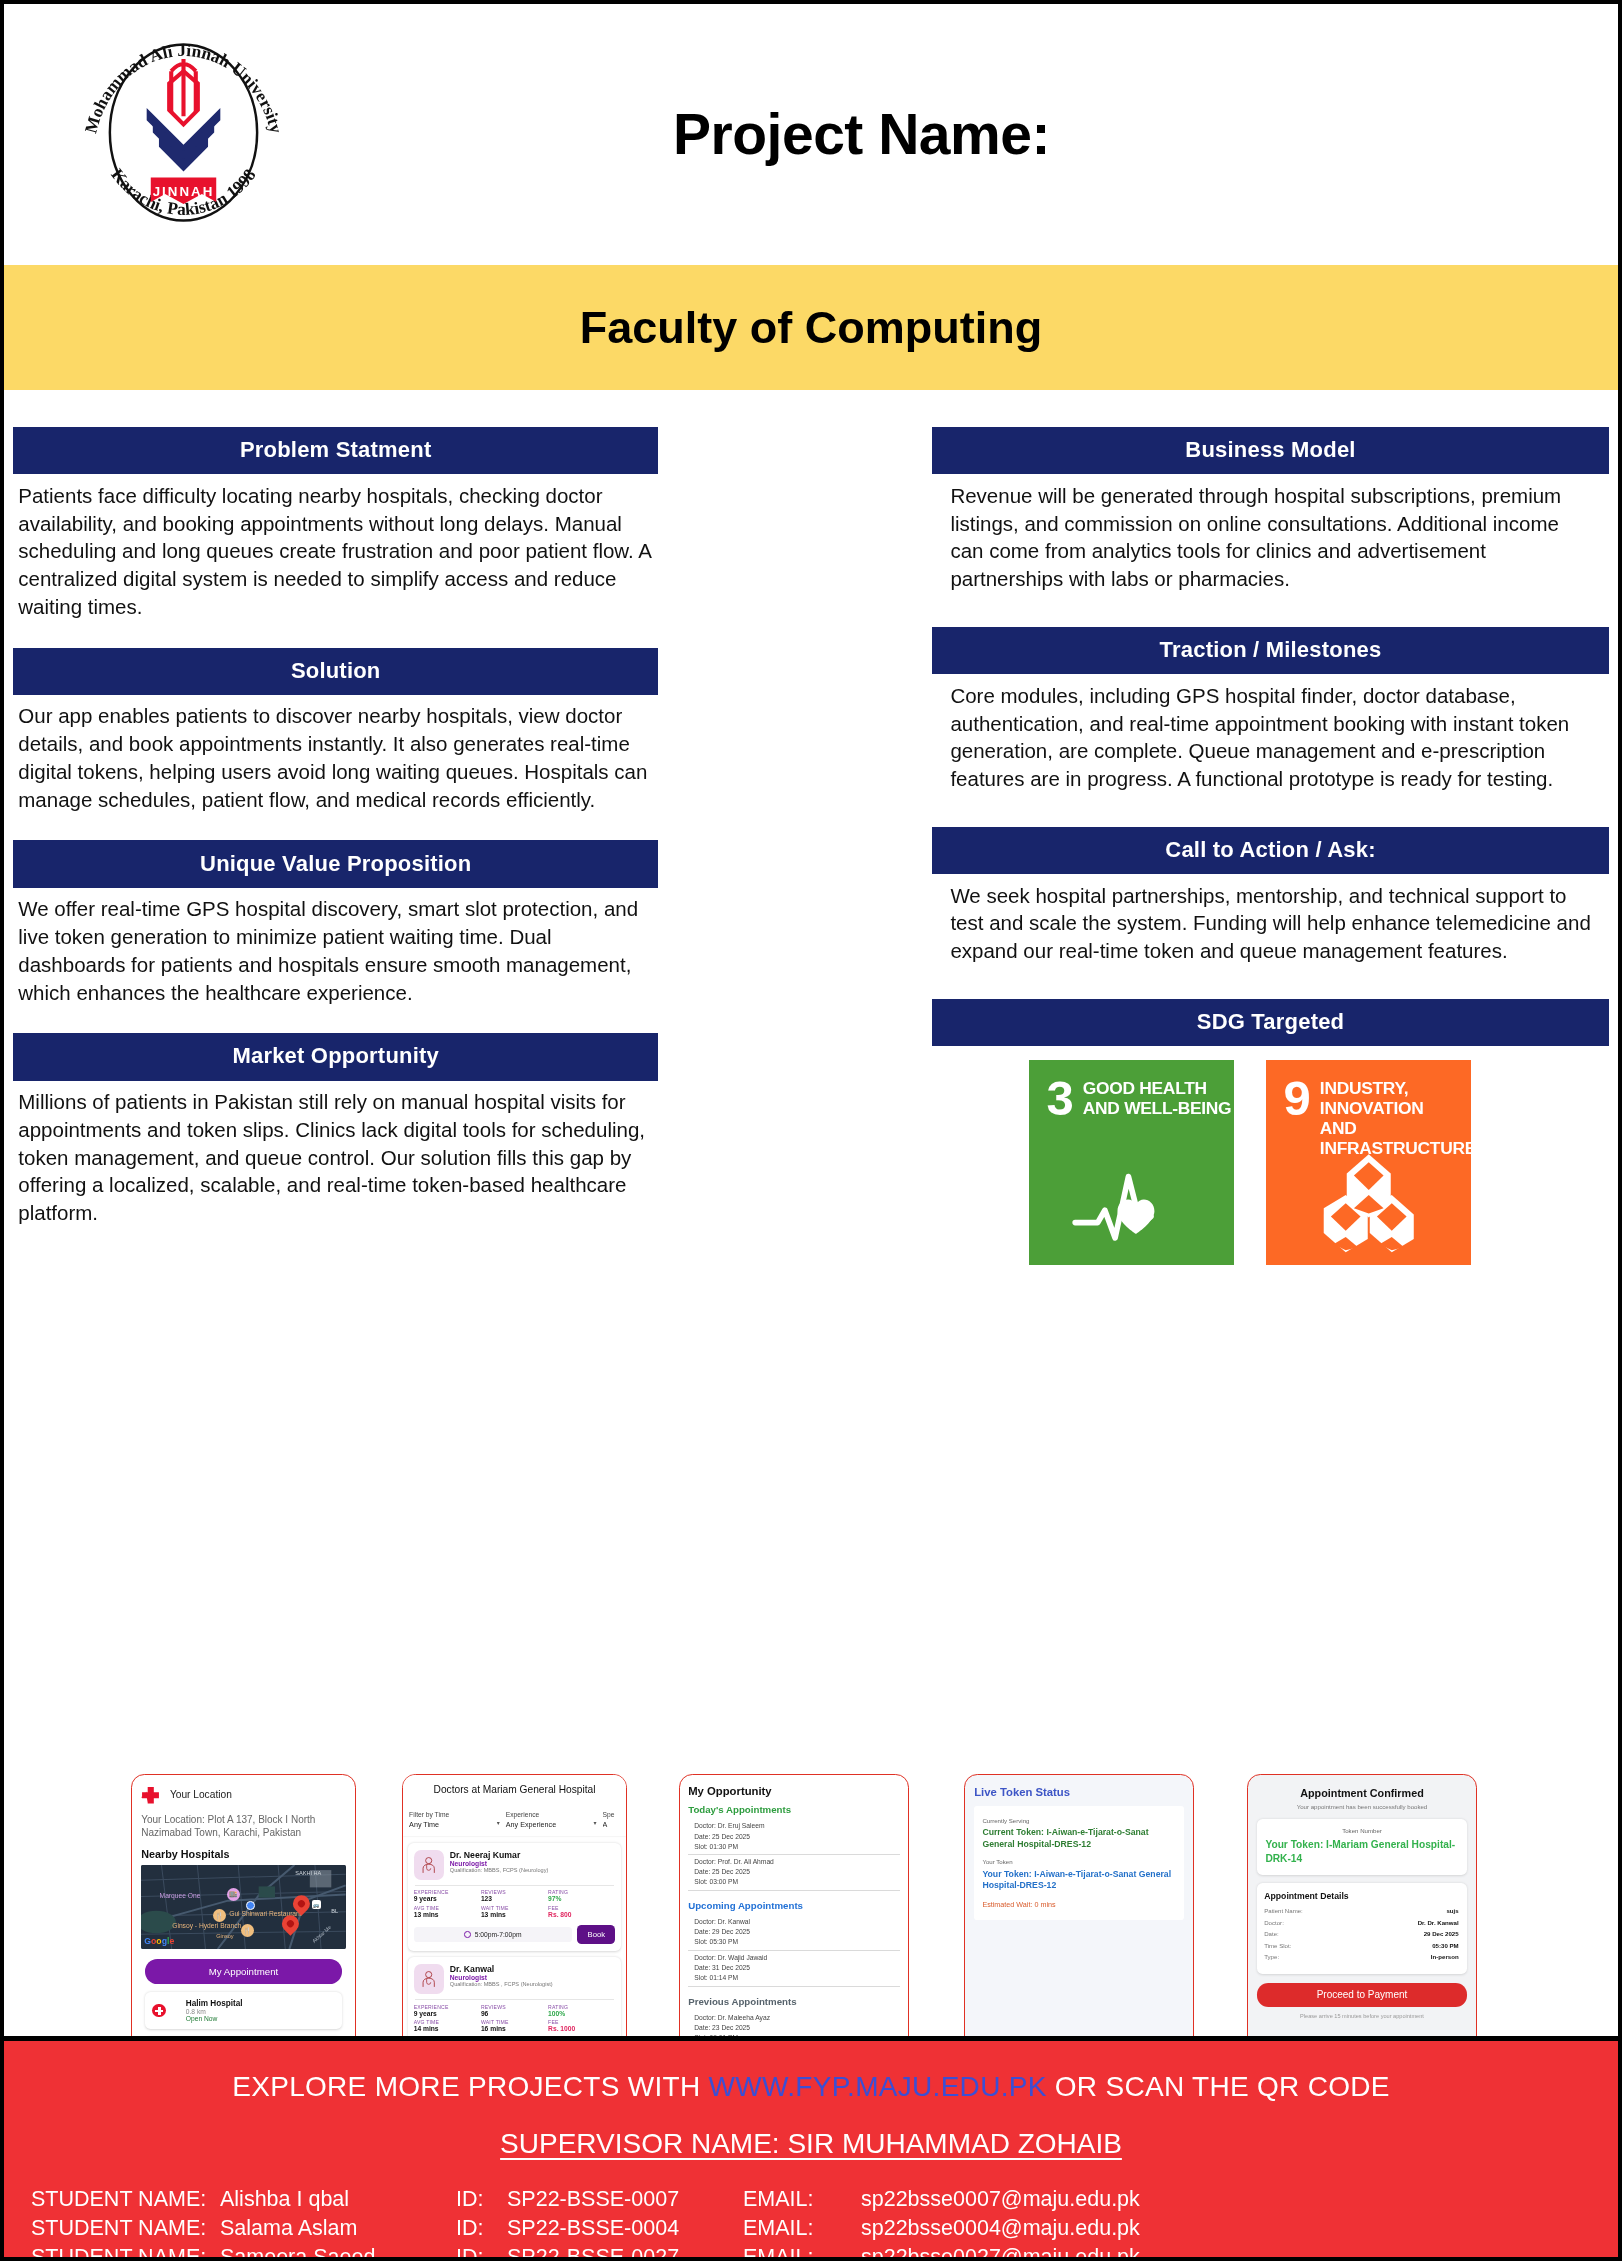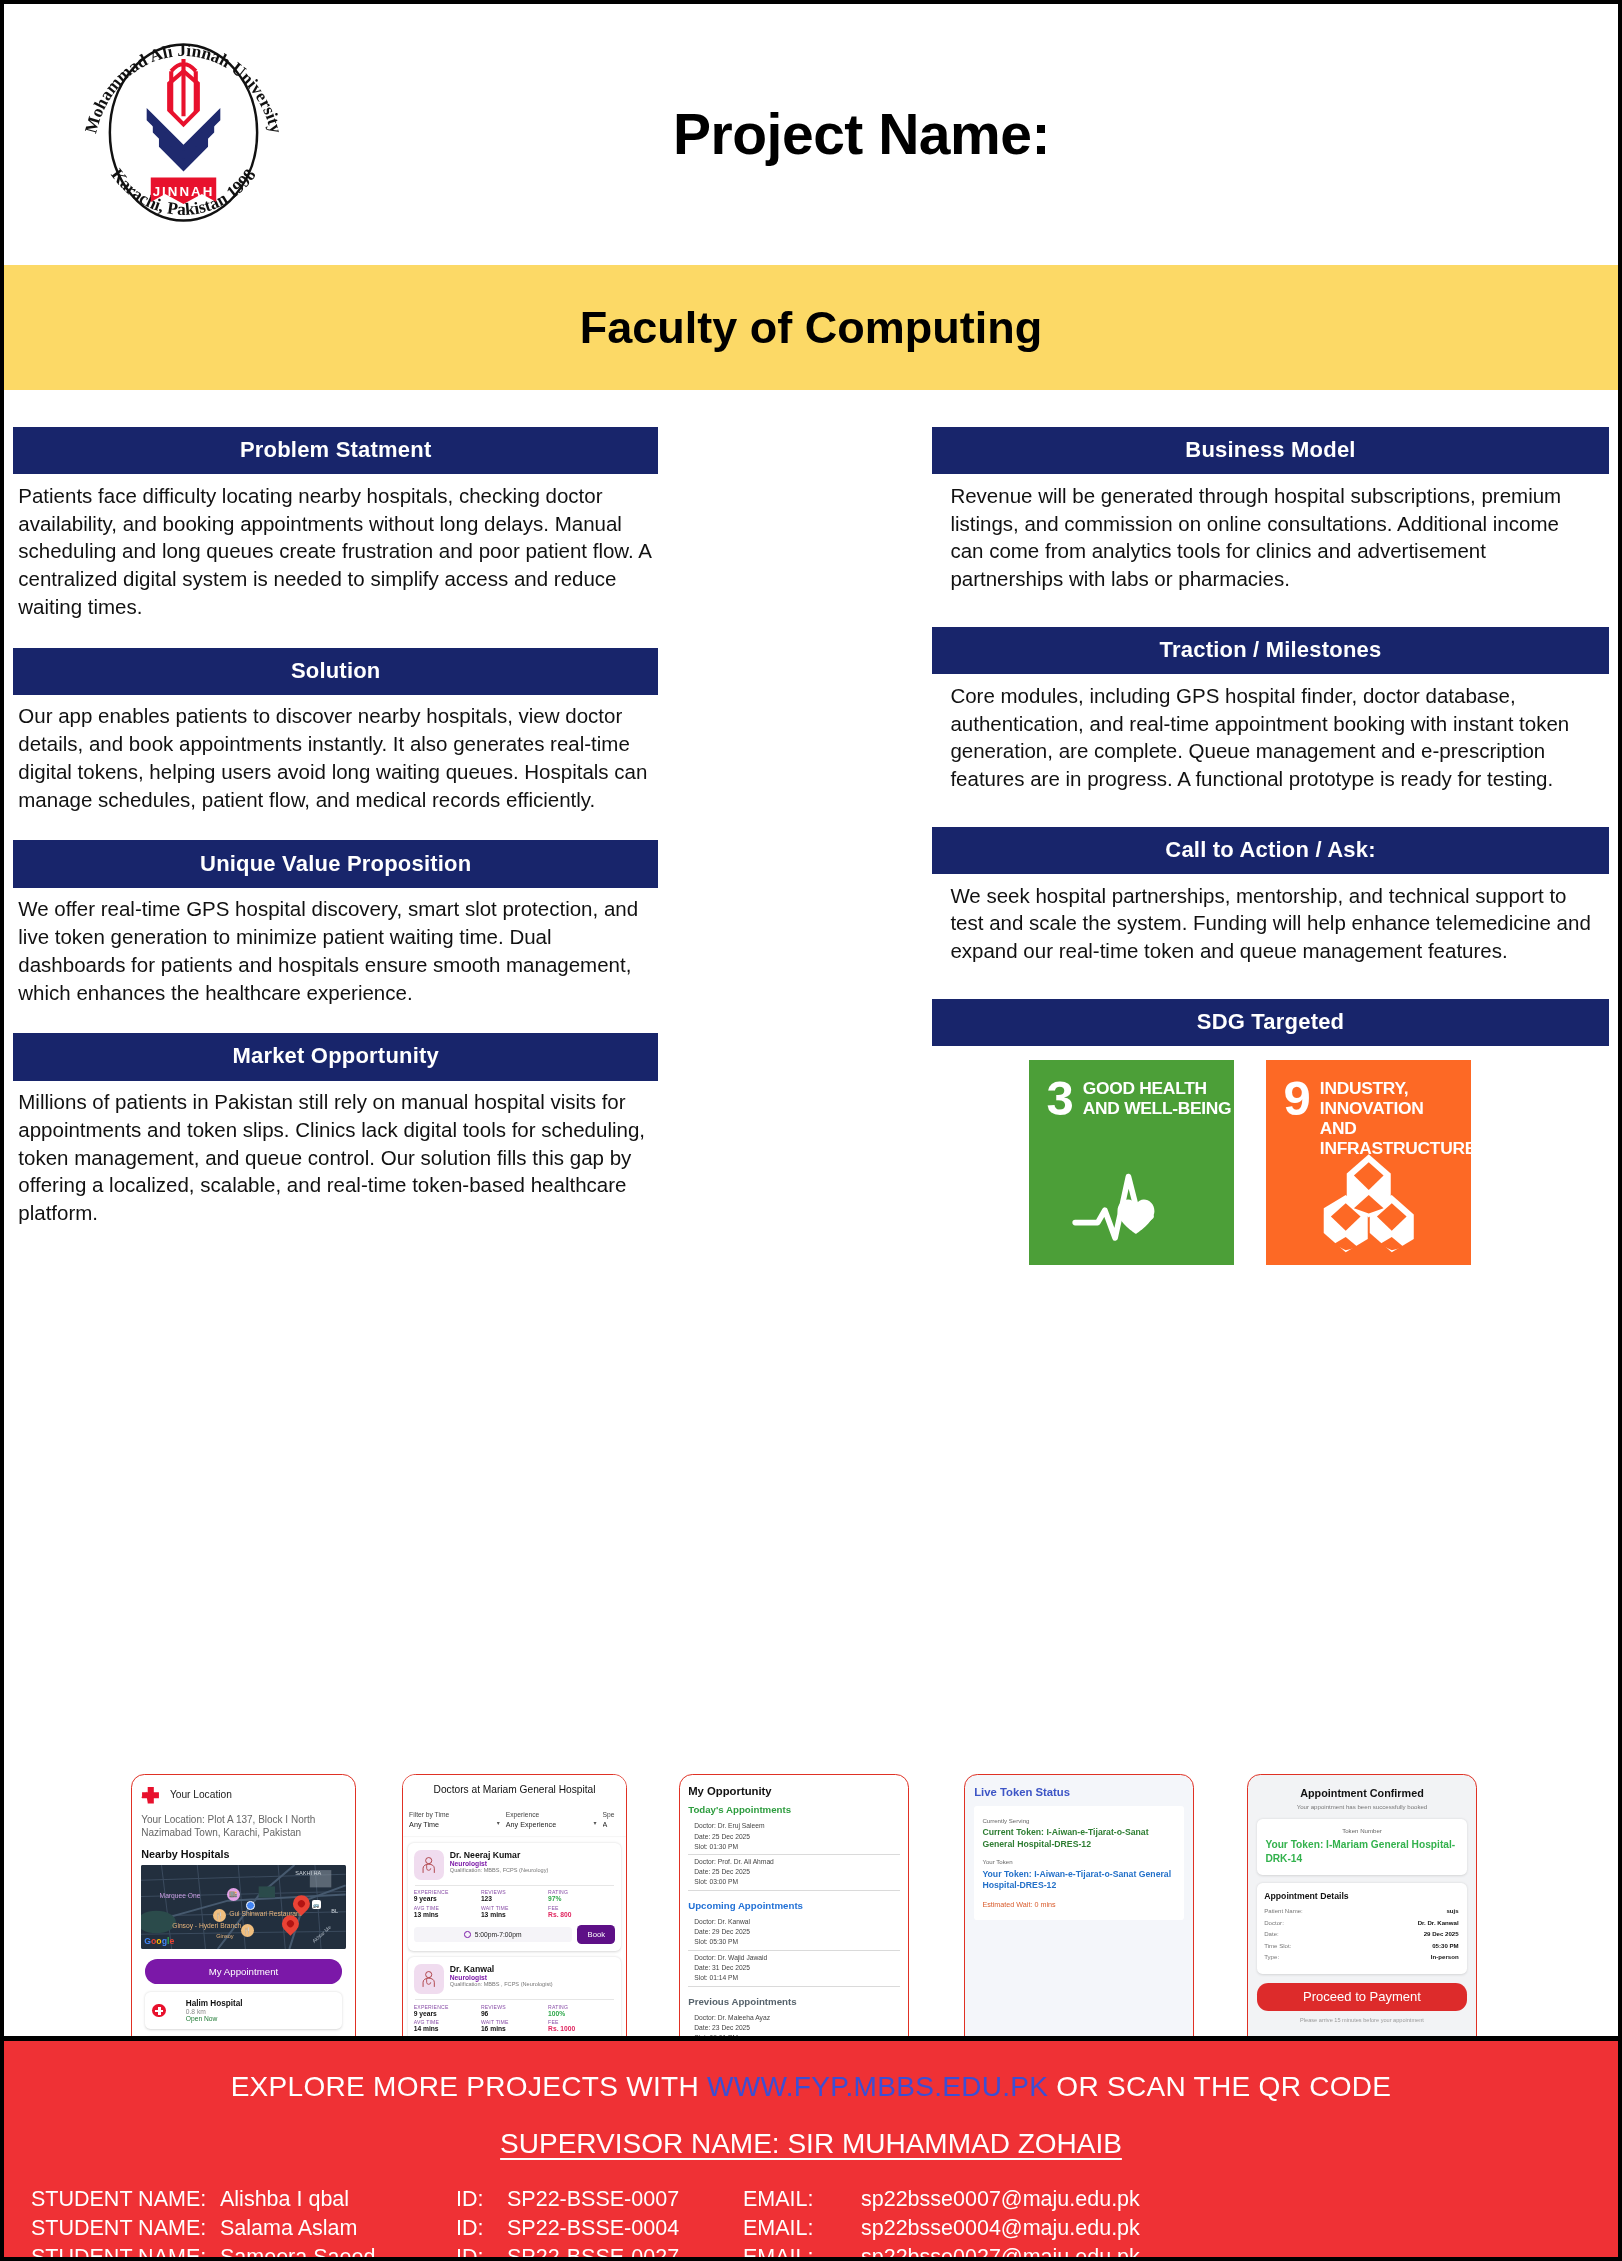--- a/index.html
+++ b/index.html
@@ -202,21 +202,21 @@
   .p5-sub { font-size:6.1px; color:#777; text-align:center; margin:4.1px 0 8.2px; }
   .p5-card { background:#fff; border-radius:5.6px; box-shadow:0 0.5px 2.6px rgba(0,0,0,.13); padding:8.2px 8.2px 9.2px; }
   .p5-tl { font-size:6.1px; color:#666; text-align:center; margin-bottom:4.1px; }
   .p5-tok { font-size:10.2px; color:#33B24D; font-weight:bold; line-height:1.35; }
   .p5-dh { font-size:8.7px; color:#111; font-weight:600; margin-bottom:6.1px; }
   .p5-row { display:flex; justify-content:space-between; font-size:6.1px; margin:4.6px 0; }
   .p5-row span:first-child { color:#777; }
   .p5-row span:last-child { color:#111; font-weight:600; }
   .p5-btn {
     background:#DD2B2B; color:#fff; text-align:center; border-radius:11.3px;
-    padding:6.1px 0; font-size:13px; margin-top:9.2px;
+    padding:6.1px 0; font-size:10px; margin-top:9.2px;
   }
   .p5-note { font-size:5.6px; color:#999; text-align:center; margin-top:6.1px; }
 
   
   .footer {
     position:absolute; left:0; right:0; bottom:0; height:221px;
     background:#EF3135; border-top:5.1px solid #000;
   }
   .f-line1 { text-align:center; font-size:28px; color:#fff; padding-top:30px; letter-spacing:0.3px; }
   .f-url { color:#3B4FD4; }
@@ -674,21 +674,21 @@
           <div class="p5-btn">Proceed to Payment</div>
           <div class="p5-note">Please arrive 15 minutes before your appointment</div>
         </div>
       </div>
 
     </div>
   </div>
 
   <div class="footer">
     <div class="f-line1">
-      <span>EXPLORE MORE PROJECTS WITH </span><span class="f-url">WWW.FYP.MBBS.EDU.PK</span><span> OR SCAN THE QR CODE</span>
+      <span>EXPLORE MORE PROJECTS WITH </span><span class="f-url">WWW.FYP.MAJU.EDU.PK</span><span> OR SCAN THE QR CODE</span>
     </div>
     <div class="f-sup">SUPERVISOR NAME: SIR MUHAMMAD ZOHAIB</div>
     <div class="f-students">
       <div class="f-st">
         <span class="c1">STUDENT NAME:</span>
         <span class="c2">Alishba I qbal</span>
         <span class="c3">ID:</span>
         <span class="c4">SP22-BSSE-0007</span>
         <span class="c5">EMAIL:</span>
         <span class="c6">sp22bsse0007@maju.edu.pk</span>

